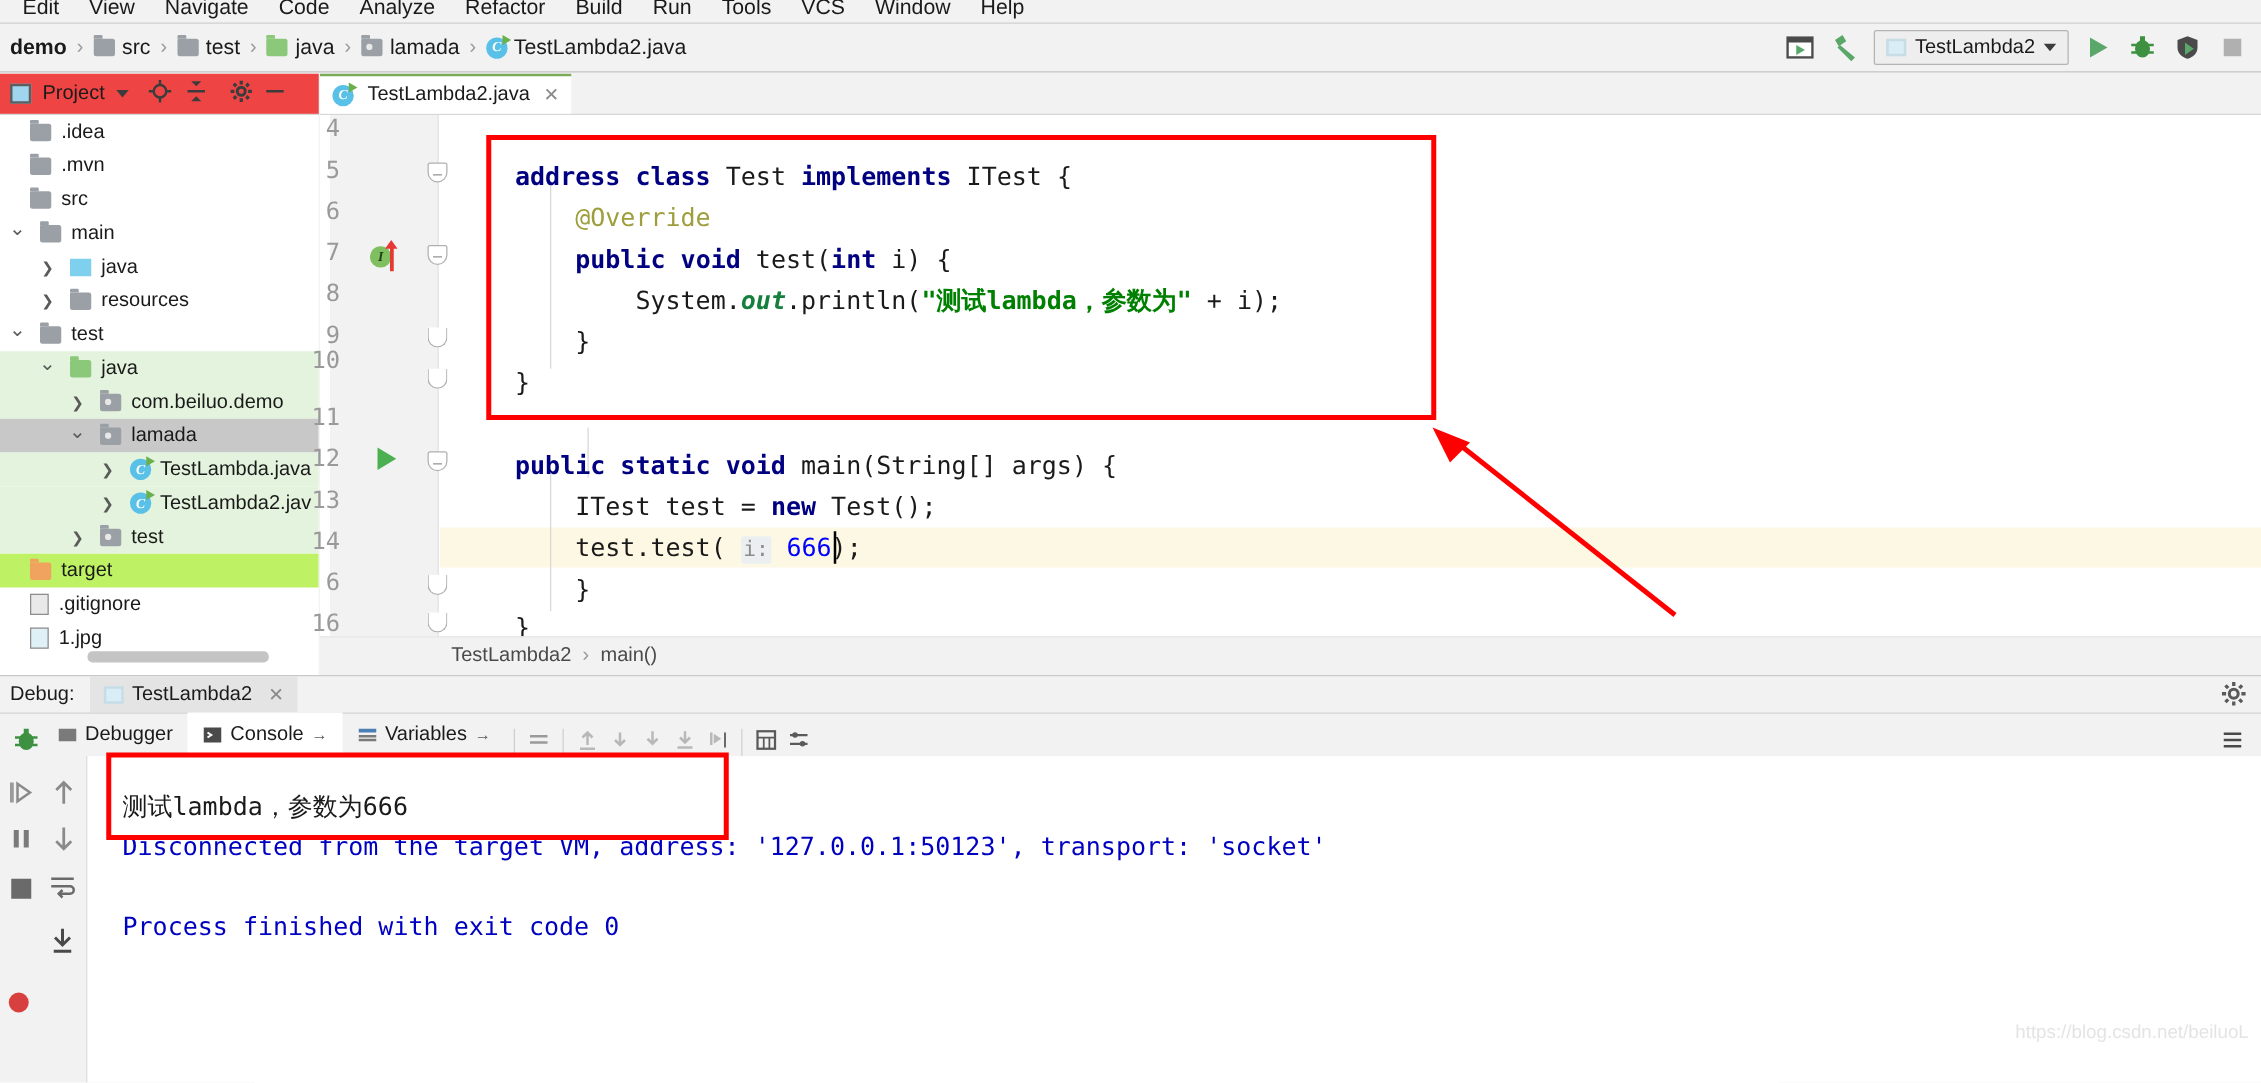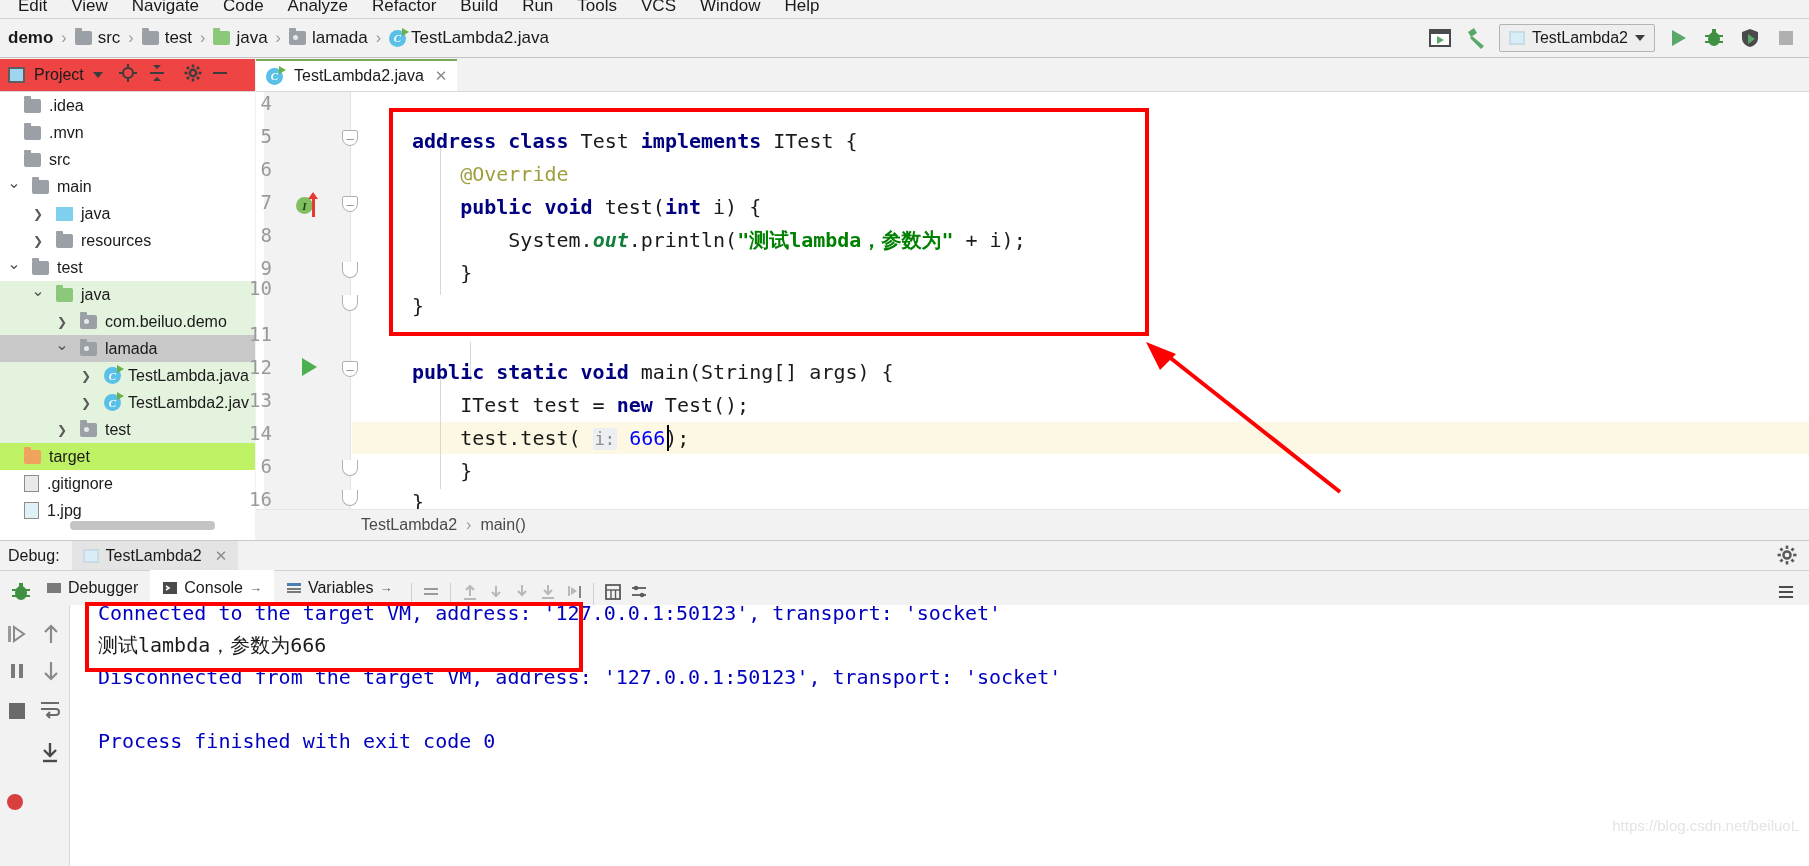--- a/index.html
+++ b/index.html
@@ -659,21 +659,20 @@
         </svg>
     </span>
     <span style="position:absolute; left:4px; top:186px">
       <svg width="22" height="22" viewBox="0 0 22 22">
           <circle cx="11" cy="11" r="8" fill="#d84040"></circle>
         </svg>
     </span>
   </div>
 
   <div class="console">
-    <div class="coutline c-sys" style="top:-4px">Connected to the target VM, address: '127.0.0.1:50123', transport: 'socket'</div>
     <div class="coutline c-out" style="top:27px">测试lambda，参数为666</div>
     <div class="coutline c-sys" style="top:60px">Disconnected from the target VM, address: '127.0.0.1:50123', transport: 'socket'</div>
     <div class="coutline c-sys" style="top:124px">Process finished with exit code 0</div>
   </div>
 
   <div class="watermark">https://blog.csdn.net/beiluoL</div>
 
   <div class="redbox" style="left:389px; top:108px; width:760px; height:228px;"></div>
   <div class="redbox" style="left:85px; top:602px; width:498px; height:70px;"></div>
   <svg class="redarrow" style="left:1140px; top:340px; width:210px; height:160px;" viewBox="0 0 210 160">

